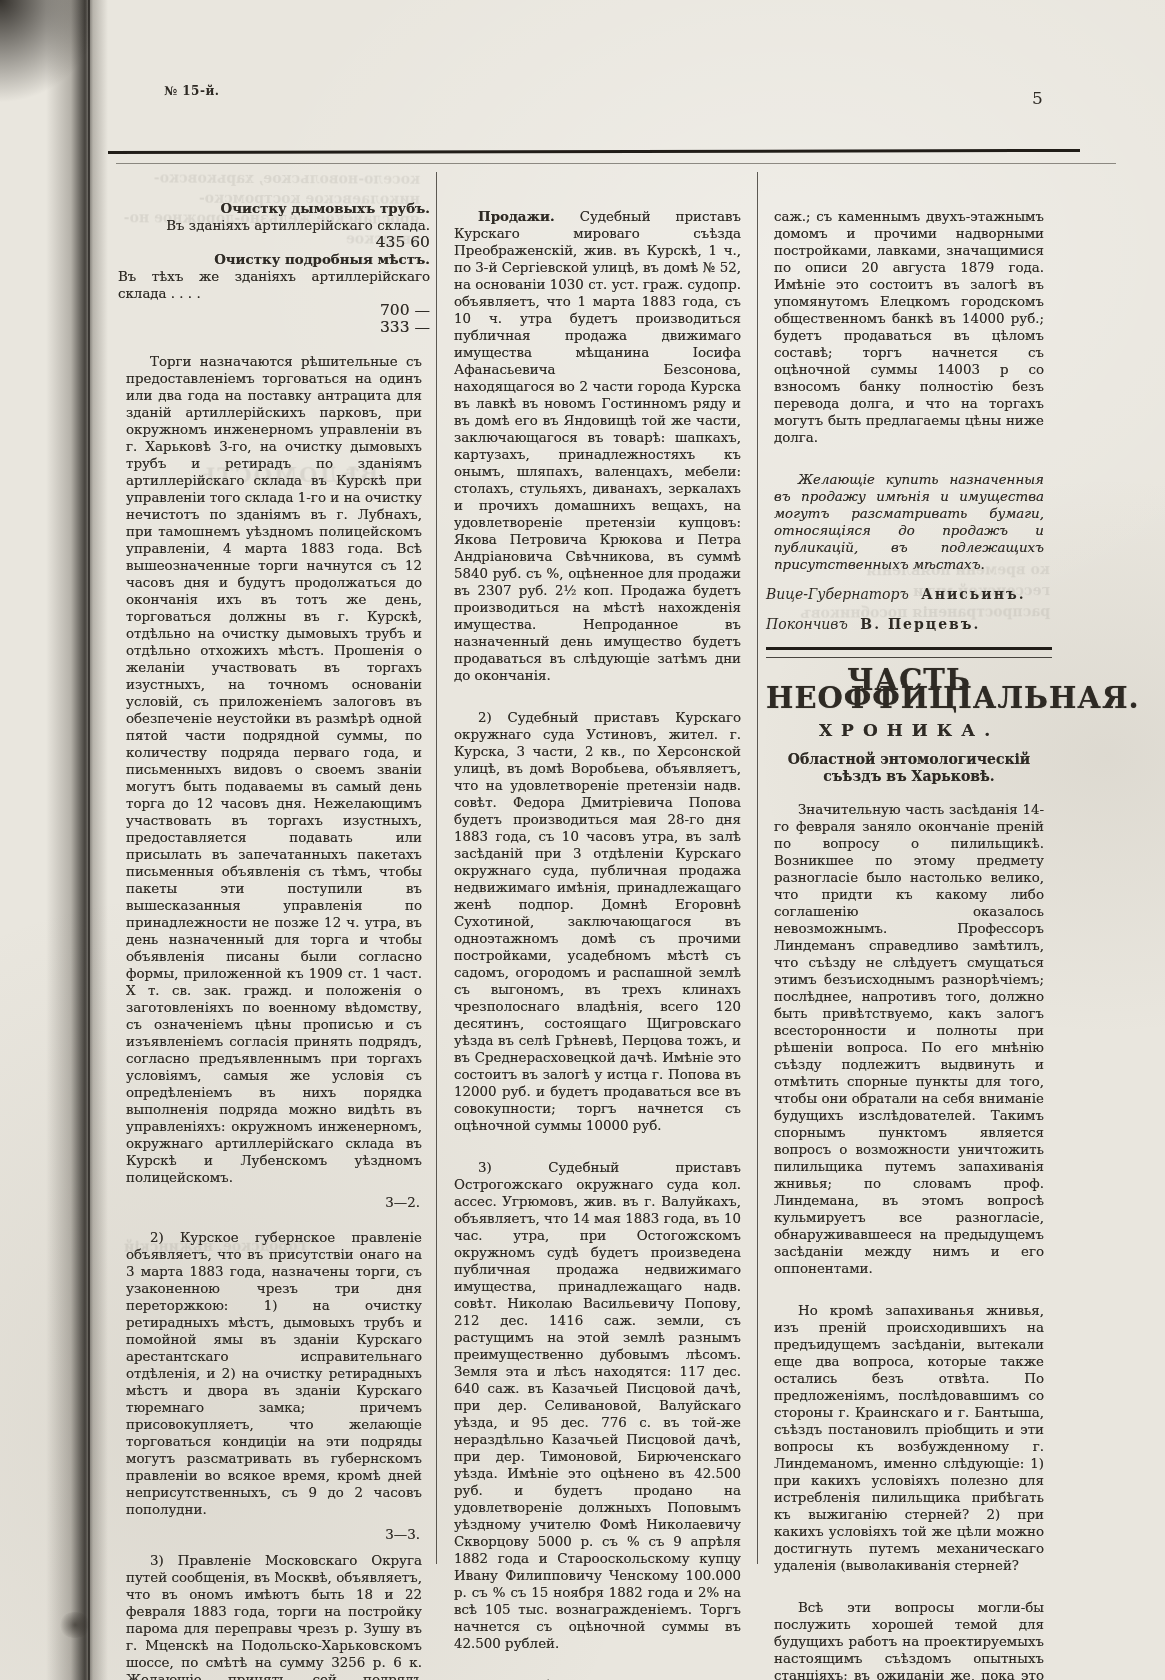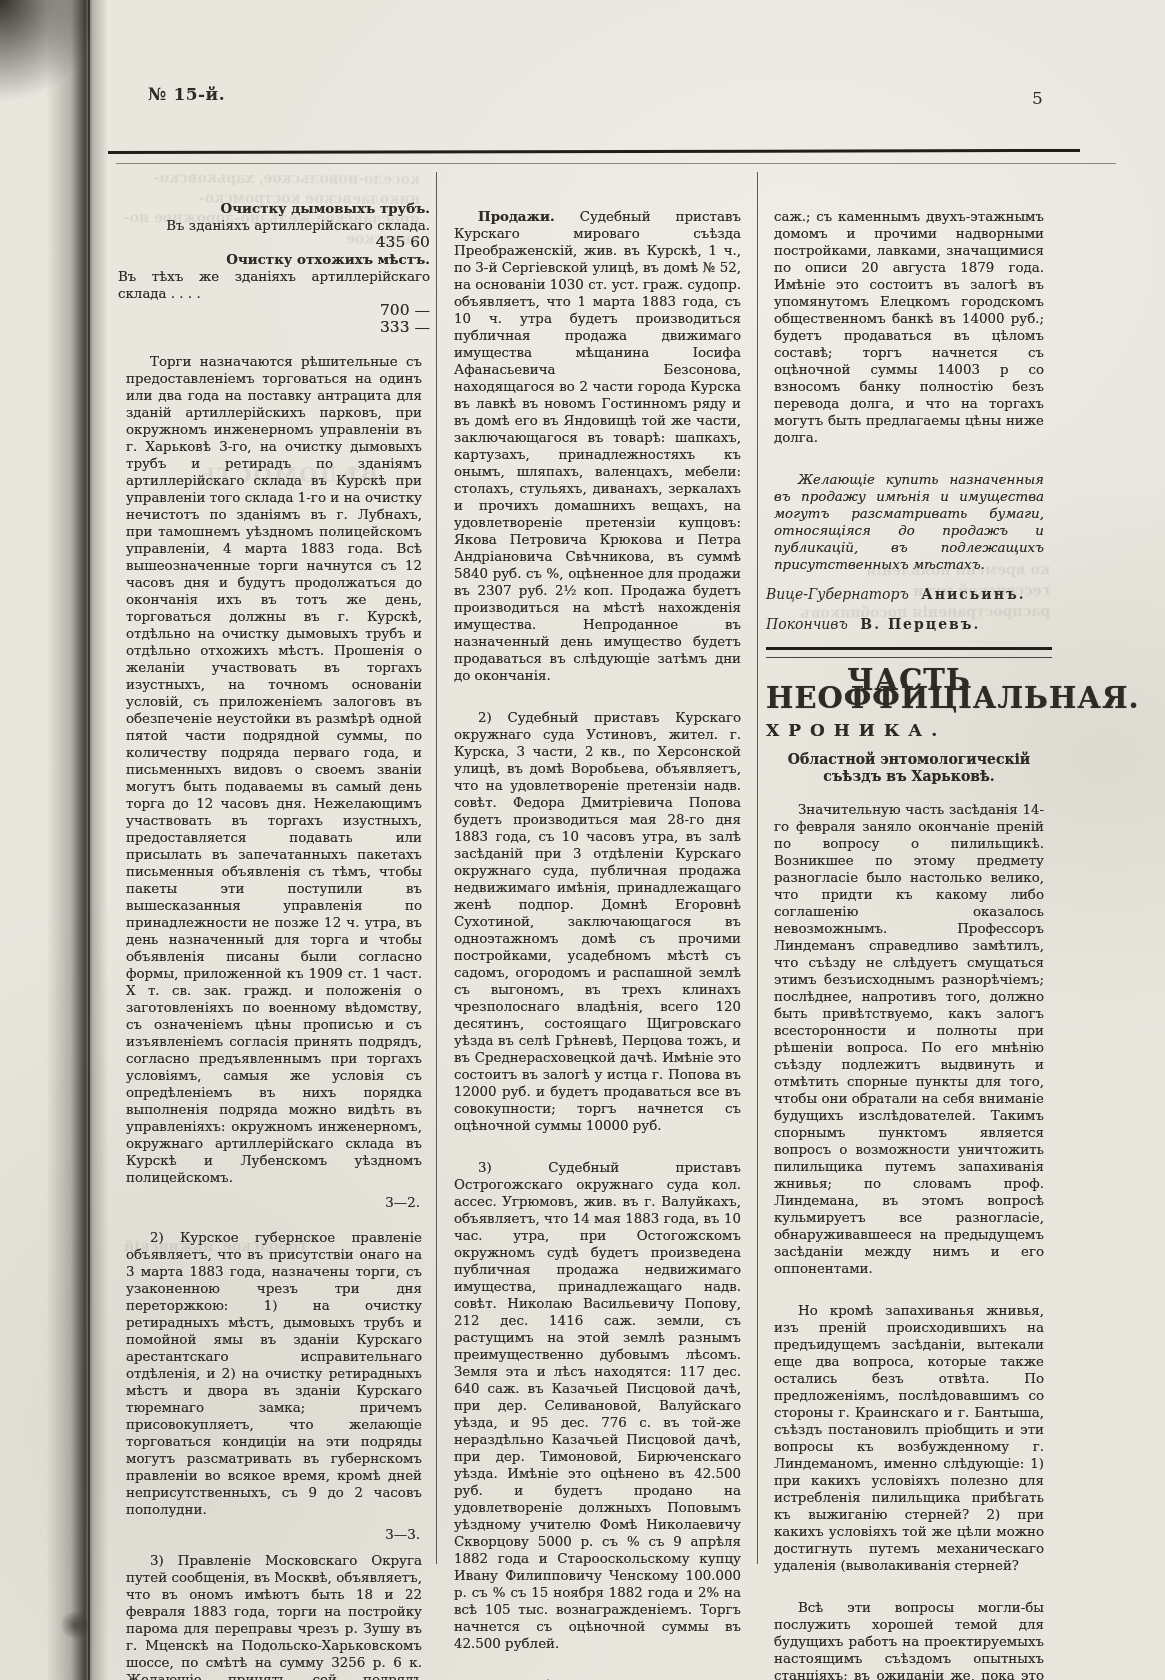--- a/index.html
+++ b/index.html
@@ -14,21 +14,21 @@
   }
   
   .gutter-shadow{position:absolute;left:46px;top:0;width:62px;height:1680px;
     background:linear-gradient(90deg, rgba(58,53,45,0) 0%, rgba(58,53,45,.30) 40%, rgba(24,21,17,.78) 63%, rgba(58,53,45,.28) 76%, rgba(58,53,45,0) 100%);}
   .gutter-line{position:absolute;left:88px;top:0;width:2px;height:1680px;background:rgba(22,19,15,.65);}
   .corner-blotch{position:absolute;left:0;top:0;width:90px;height:110px;
     background:radial-gradient(circle at 0 0, rgba(22,19,15,.85), rgba(22,19,15,0) 72%);}
   .foot-mark{position:absolute;left:58px;top:1612px;width:34px;height:26px;border-radius:50%;
     background:radial-gradient(circle, rgba(30,26,21,.55), rgba(30,26,21,0) 70%);}
   
-  .issue-no{position:absolute;left:148px;top:84px;font-size:17px;font-weight:bold;letter-spacing:.5px;}
+  .issue-no{position:absolute;left:164px;top:84px;font-size:12px;font-weight:bold;letter-spacing:.5px;}
   .page-no{position:absolute;left:1032px;top:88px;font-size:17px;}
   .rule-top{position:absolute;left:108px;top:150px;width:972px;height:3px;background:#211d18;transform:rotate(-.12deg);}
   .rule-top2{position:absolute;left:116px;top:163px;width:1000px;height:1px;background:rgba(44,39,32,.5);}
   
   .vrule{position:absolute;top:172px;height:1392px;width:1px;background:rgba(36,32,26,.72);}
   .vrule.v1{left:436px;} .vrule.v2{left:757px;}
   
   .col{position:absolute;top:200px;font-size:13.4px;line-height:17px;}
   .col1{left:118px;width:312px;}
   .col2{left:446px;width:303px;}
@@ -47,21 +47,21 @@
   .t-amt{white-space:nowrap;padding-left:10px;font-size:15.5px;}
   
   .italic-par{font-style:italic;}
   .sig-line{margin-top:12px;font-size:14px;line-height:18px;}
   .sig-title{font-style:italic;}
   .sig-name{font-weight:bold;letter-spacing:2px;padding-left:8px;}
   
   .double-rule{height:7px;border-top:3px solid #211d18;border-bottom:1px solid rgba(33,29,24,.8);margin:14px 0 14px;}
   .section-title{font-size:29px;font-weight:bold;text-align:center;letter-spacing:1px;margin:2px 0 16px;
     transform:scaleY(1.04);text-shadow:0 0 .8px rgba(30,26,21,.6);}
-  .chronicle-heading{font-size:17px;text-align:left;letter-spacing:9px;margin:0 0 12px;font-weight:bold;
+  .chronicle-heading{font-size:17px;text-align:center;letter-spacing:9px;margin:0 0 12px;font-weight:bold;
     text-shadow:0 0 .5px rgba(30,26,21,.5);}
   .article-title{font-size:14px;font-weight:bold;text-align:center;margin:0 0 16px;
     text-shadow:0 0 .5px rgba(30,26,21,.5);}
   
   .ghost{position:absolute;transform:scaleX(-1) rotate(.4deg);opacity:.09;color:#3a352c;
     filter:blur(.6px);font-weight:bold;pointer-events:none;}
   .ghost.g1{left:196px;top:462px;font-size:21px;letter-spacing:2px;}
   .ghost.g2{left:120px;top:168px;width:300px;font-size:14px;line-height:20px;transform:scaleX(-1) rotate(-.3deg);}
   .ghost.g3{left:790px;top:560px;width:260px;font-size:14px;line-height:21px;}
   .ghost.g4{left:124px;top:1238px;font-size:14px;}
@@ -88,21 +88,21 @@
 
   <div class="vrule v1"></div>
   <div class="vrule v2"></div>
 
   <div class="col col1">
     <div class="t-center">Очистку дымовыхъ трубъ.</div>
     <div class="t-row">
       <span class="t-label">Въ зданіяхъ артиллерійскаго склада.</span>
       <span class="t-amt">435 60</span>
     </div>
-    <div class="t-center">Очистку отхожихъ мѣстъ.</div>
+    <div class="t-center">Очистку подробныя мѣстъ.</div>
     <div class="t-row">
       <span class="t-label">Въ тѣхъ же зданіяхъ артиллерійскаго склада  .         .         .         .</span>
       <span class="t-amt">700 —</span>
     </div>
     <div class="t-row">
       <span class="t-amt">333 —</span>
     </div>
     <div class="sp"></div>
     <p class="par">Торги назначаются рѣшительные съ предоставленіемъ торговаться на одинъ или два года на поставку антрацита для зданій артиллерійскихъ парковъ, при окружномъ инженерномъ управленіи въ г. Харьковѣ 3-го, на очистку дымовыхъ трубъ и ретирадъ по зданіямъ артиллерійскаго склада въ Курскѣ при управленіи того склада 1-го и на очистку нечистотъ по зданіямъ въ г. Лубнахъ, при тамошнемъ уѣздномъ полицейскомъ управленіи, 4 марта 1883 года. Всѣ вышеозначенные торги начнутся съ 12 часовъ дня и будутъ продолжаться до окончанія ихъ въ тотъ же день, торговаться должны въ г. Курскѣ, отдѣльно на очистку дымовыхъ трубъ и отдѣльно отхожихъ мѣстъ. Прошенія о желаніи участвовать въ торгахъ изустныхъ, на точномъ основаніи условій, съ приложеніемъ залоговъ въ обезпеченіе неустойки въ размѣрѣ одной пятой части подрядной суммы, по количеству подряда перваго года, и письменныхъ видовъ о своемъ званіи могутъ быть подаваемы въ самый день торга до 12 часовъ дня. Нежелающимъ участвовать въ торгахъ изустныхъ, предоставляется подавать или присылать въ запечатанныхъ пакетахъ письменныя объявленія съ тѣмъ, чтобы пакеты эти поступили въ вышесказанныя управленія по принадлежности не позже 12 ч. утра, въ день назначенный для торга и чтобы объявленія писаны были согласно формы, приложенной къ 1909 ст. 1 част. X т. св. зак. гражд. и положенія о заготовленіяхъ по военному вѣдомству, съ означеніемъ цѣны прописью и съ изъявленіемъ согласія принять подрядъ, согласно предъявленнымъ при торгахъ условіямъ, самыя же условія съ опредѣленіемъ въ нихъ порядка выполненія подряда можно видѣть въ управленіяхъ: окружномъ инженерномъ, окружнаго артиллерійскаго склада въ Курскѣ и Лубенскомъ уѣздномъ полицейскомъ.</p>
     <div class="mark-line">3—2.</div>

